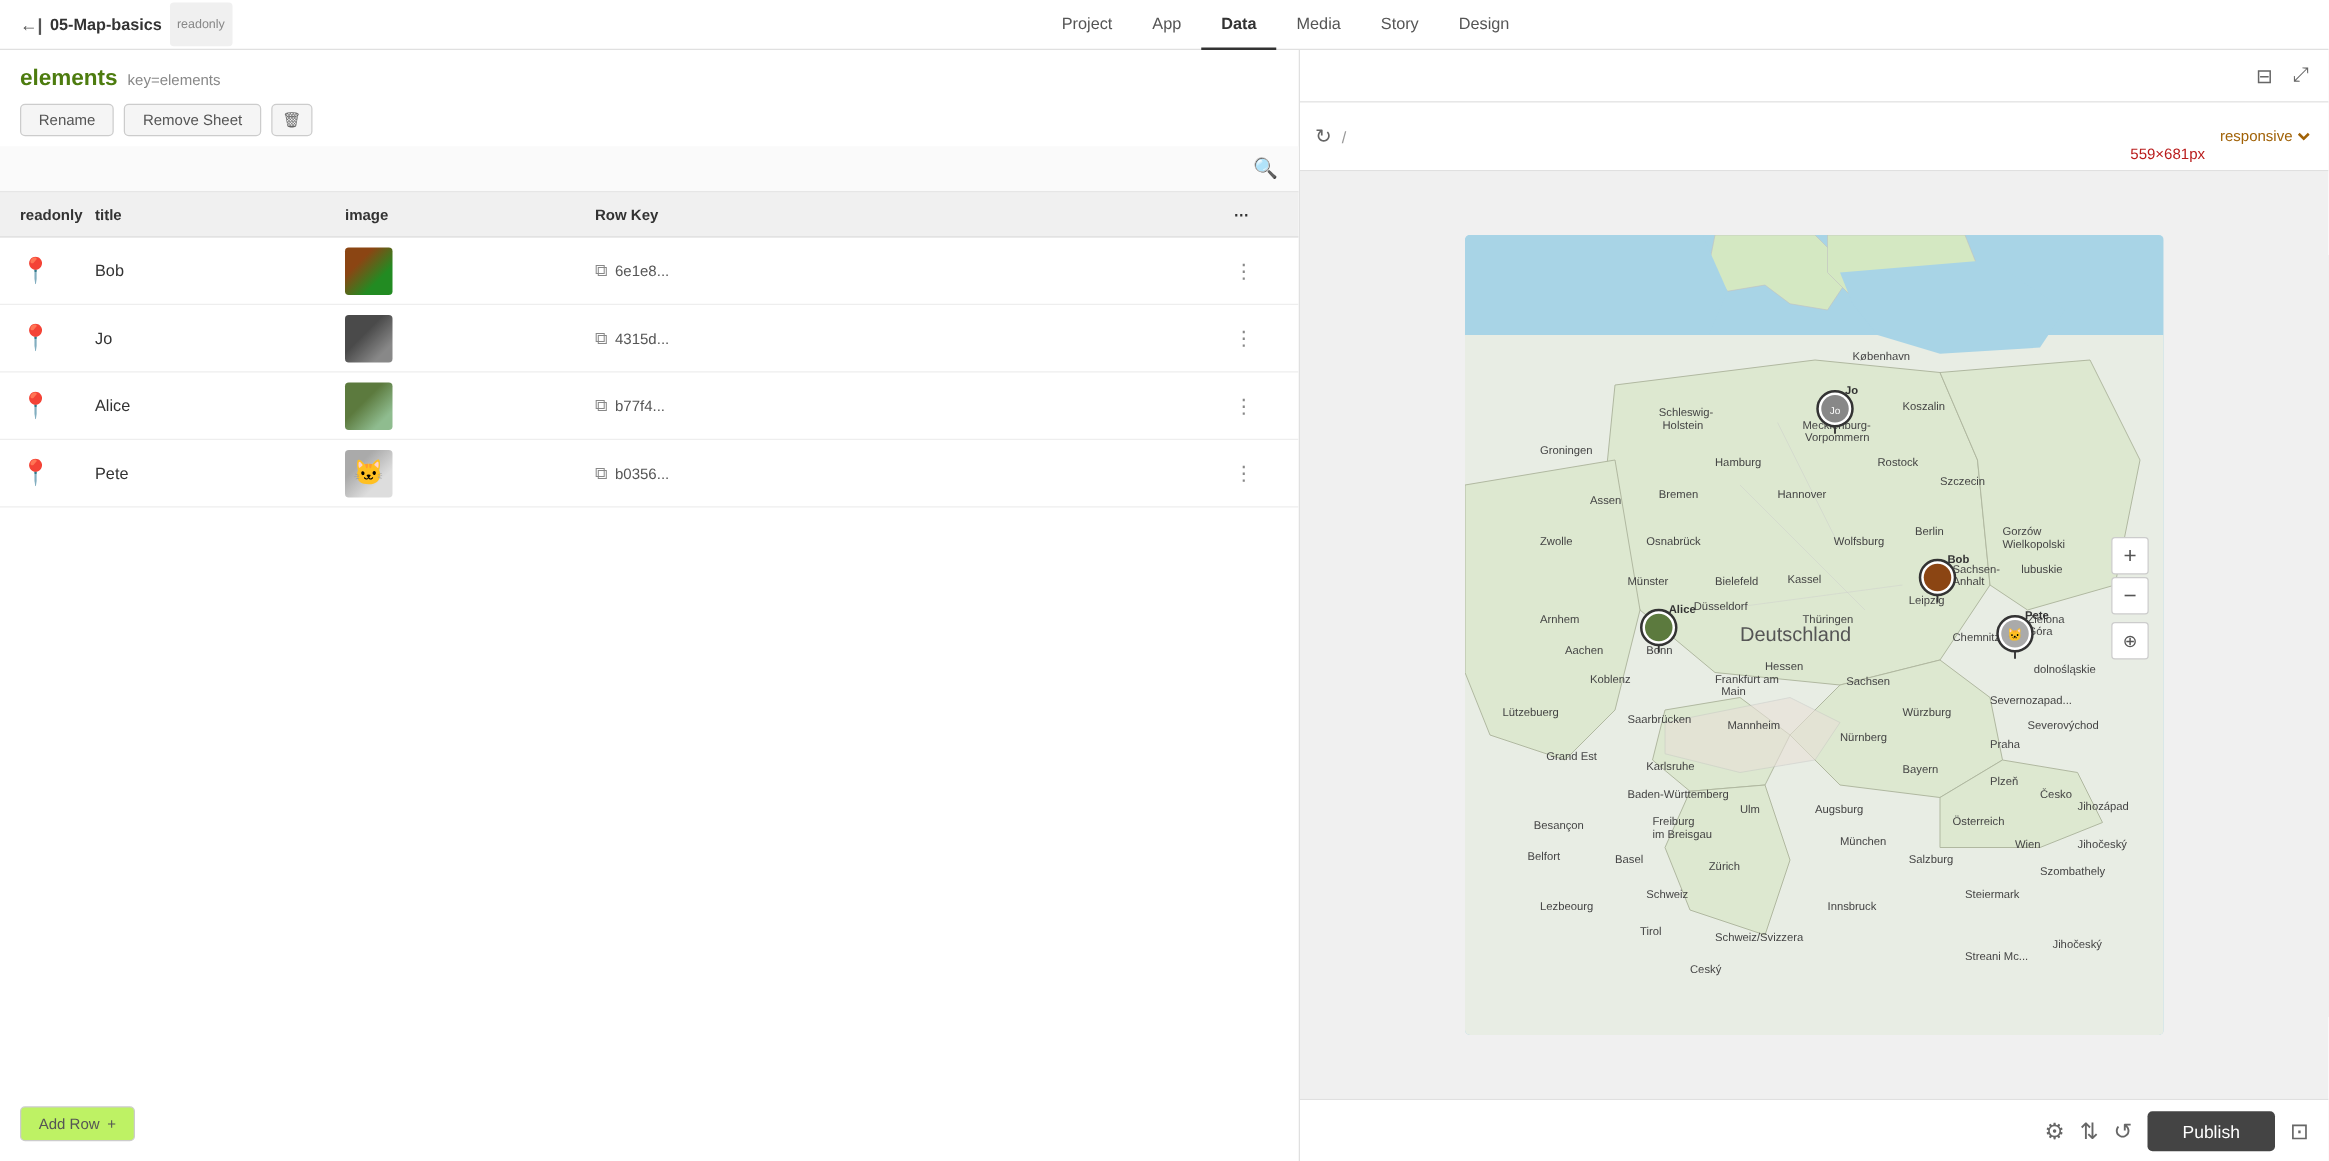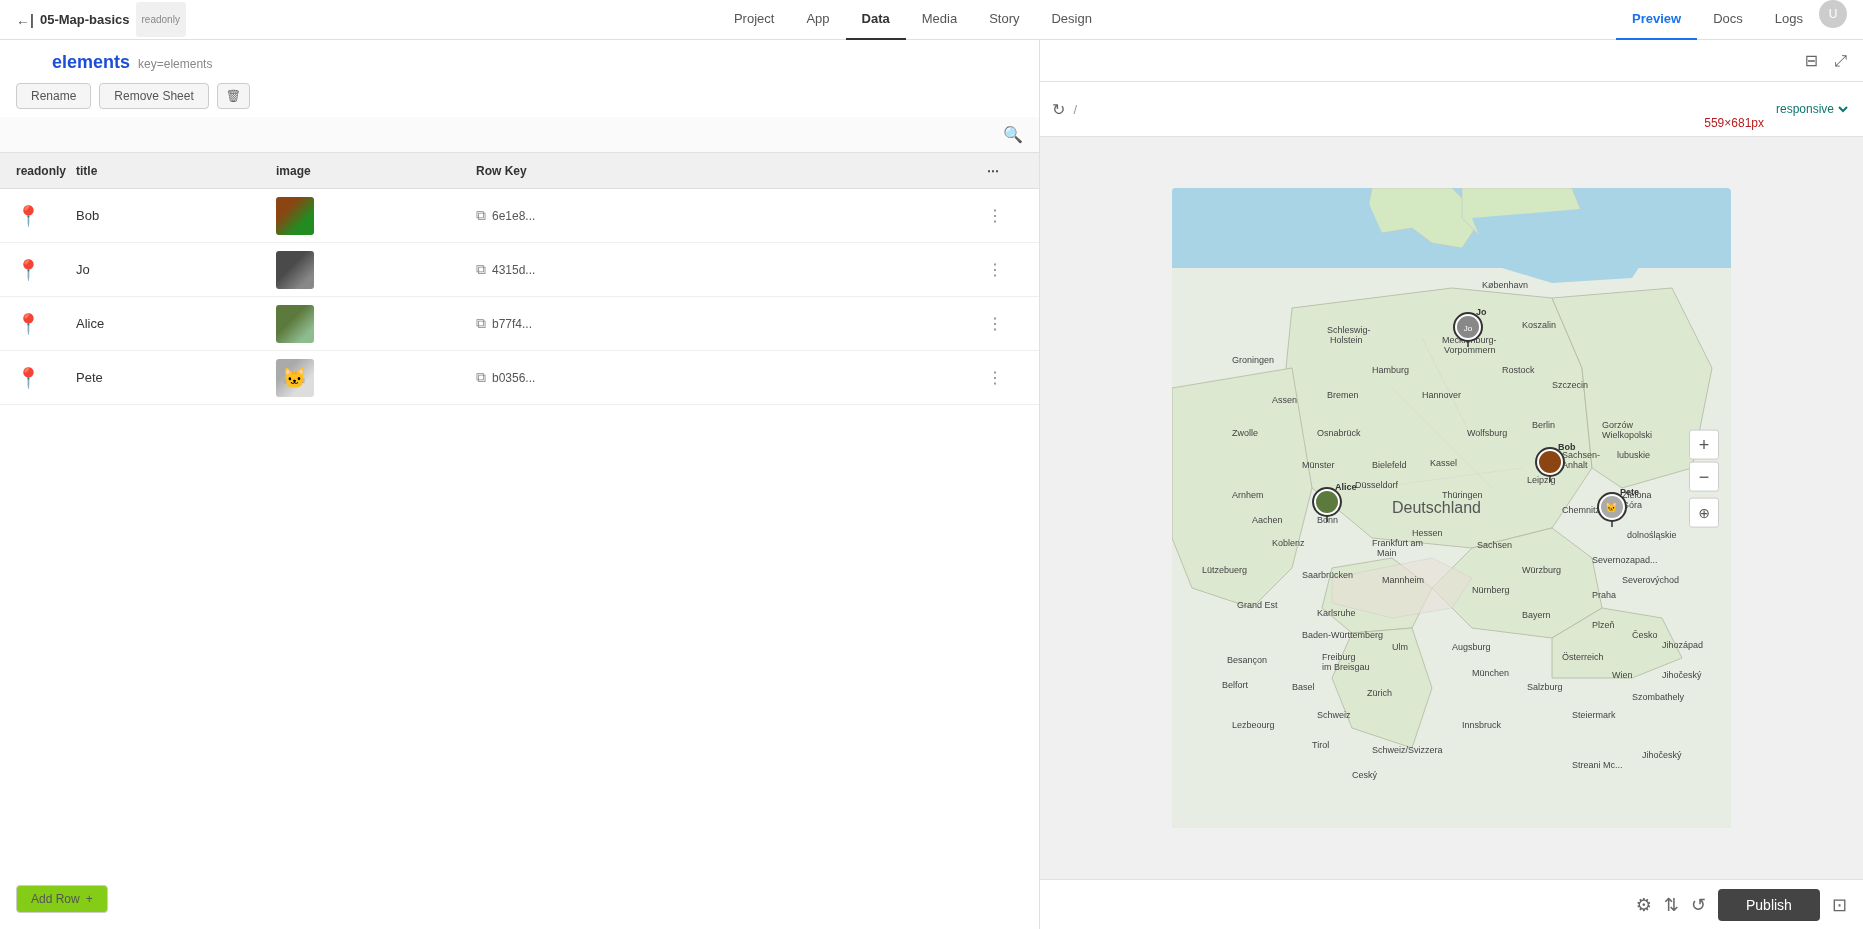--- a/index.html
+++ b/index.html
@@ -24,21 +24,21 @@
     .left-panel { width: 1040px; display: flex; flex-direction: column; border-right: 1px solid #e0e0e0; overflow: hidden; }
 
     
     .subheader { height: 42px; display: flex; align-items: center; padding: 0 16px; border-bottom: 1px solid #e0e0e0; justify-content: space-between; }
     .back-link { display: flex; align-items: center; gap: 4px; color: #1a73e8; font-size: 13px; cursor: pointer; text-decoration: none; }
     .help-link { display: flex; align-items: center; gap: 4px; color: #1a73e8; font-size: 13px; cursor: pointer; }
 
     
     .sheet-header { padding: 12px 16px 8px; }
     .sheet-title-row { display: flex; align-items: baseline; gap: 8px; margin-bottom: 10px; }
-    .sheet-title { font-size: 18px; font-weight: 700; color: #1d4ed8; margin-left: 36px; }
+    .sheet-title { font-size: 18px; font-weight: 700; color: #4d7c0f; }
     .sheet-key { font-size: 12px; color: #888; }
     .sheet-actions { display: flex; gap: 8px; }
     .btn { padding: 5px 14px; border-radius: 4px; border: 1px solid #ccc; background: #f5f5f5; font-size: 12px; cursor: pointer; color: #555; }
     .btn-icon { padding: 5px 8px; border-radius: 4px; border: 1px solid #ccc; background: #f5f5f5; font-size: 12px; cursor: pointer; color: #666; }
 
     
     .search-bar { padding: 8px 16px; border-bottom: 1px solid #e0e0e0; display: flex; justify-content: flex-end; align-items: center; background: #fafafa; }
     .search-icon-btn { background: none; border: none; cursor: pointer; color: #666; font-size: 16px; }
 
     
@@ -48,36 +48,36 @@
     .table-row { display: grid; grid-template-columns: 60px 200px 200px 1fr 36px; border-bottom: 1px solid #eee; padding: 0 16px; align-items: center; min-height: 54px; }
     .cell { display: flex; align-items: center; }
     .location-pin { color: #1a73e8; font-size: 20px; }
     .row-key-container { display: flex; align-items: center; gap: 6px; color: #555; font-size: 12px; }
     .copy-icon { color: #888; font-size: 14px; cursor: pointer; }
     .more-icon { color: #888; cursor: pointer; font-size: 16px; text-align: right; }
     .thumb-placeholder { width: 38px; height: 38px; background: #ccc; border-radius: 3px; display: flex; align-items: center; justify-content: center; overflow: hidden; }
 
     
     .add-row-section { padding: 16px; }
-    .btn-add { display: flex; align-items: center; gap: 6px; padding: 6px 14px; border-radius: 4px; border: 1px solid #ccc; background: #84cc16; font-size: 12px; cursor: pointer; color: #555; }
+    .btn-add { display: flex; align-items: center; gap: 6px; padding: 6px 14px; border-radius: 4px; border: 1px solid #ccc; background: #bef264; font-size: 12px; cursor: pointer; color: #555; }
 
     
     .right-panel { flex: 1; display: flex; flex-direction: column; background: #f0f0f0; }
 
     
     .right-toolbar { height: 42px; display: flex; align-items: center; padding: 0 12px; border-bottom: 1px solid #e0e0e0; background: #fff; justify-content: flex-end; gap: 8px; }
     .icon-btn { background: none; border: none; cursor: pointer; color: #666; font-size: 16px; padding: 4px; }
 
     
     .preview-container { flex: 1; display: flex; flex-direction: column; overflow: hidden; }
     .preview-controls { display: flex; align-items: center; padding: 6px 12px; background: #fff; border-bottom: 1px solid #e0e0e0; gap: 8px; }
     .preview-controls .refresh-btn { background: none; border: none; cursor: pointer; font-size: 16px; color: #666; }
     .breadcrumb-sep { color: #999; }
     .dimension-label { margin-left: auto; font-size: 12px; color: #b91c1c; margin-top: 28px; }
-    .responsive-select { font-size: 12px; border: none; background: none; cursor: pointer; color: #0f766e; }
+    .responsive-select { font-size: 12px; border: none; background: none; cursor: pointer; color: #a16207; }
 
     .map-wrapper { flex: 1; padding: 24px; display: flex; align-items: center; justify-content: center; }
     .map-frame { background: #e8ecef; border-radius: 4px; overflow: hidden; position: relative; width: 559px; flex-shrink: 0; }
 
     
     .bottom-bar { height: 50px; display: flex; align-items: center; justify-content: flex-end; padding: 0 16px; border-top: 1px solid #e0e0e0; background: #fff; gap: 12px; }
     .publish-btn { background: #444; color: #fff; border: none; padding: 8px 28px; border-radius: 4px; font-size: 14px; cursor: pointer; font-weight: 500; }
     .bottom-icon-btn { background: none; border: none; cursor: pointer; color: #666; font-size: 18px; }
 
     
@@ -94,26 +94,20 @@
     <span>05-Map-basics</span>
     <span class="readonly-badge">readonly</span>
   </div>
   <div class="nav-items">
     <div class="nav-item">Project</div>
     <div class="nav-item">App</div>
     <div class="nav-item active">Data</div>
     <div class="nav-item">Media</div>
     <div class="nav-item">Story</div>
     <div class="nav-item">Design</div>
-  </div>
-  <div class="nav-right">
-    <div class="nav-item active">Preview</div>
-    <div class="nav-item">Docs</div>
-    <div class="nav-item">Logs</div>
-    <div class="user-icon">U</div>
   </div>
 </div>
 
 <div class="main">
 
   <div class="left-panel">
 
 
     <div class="sheet-header">
       <div class="sheet-title-row">

